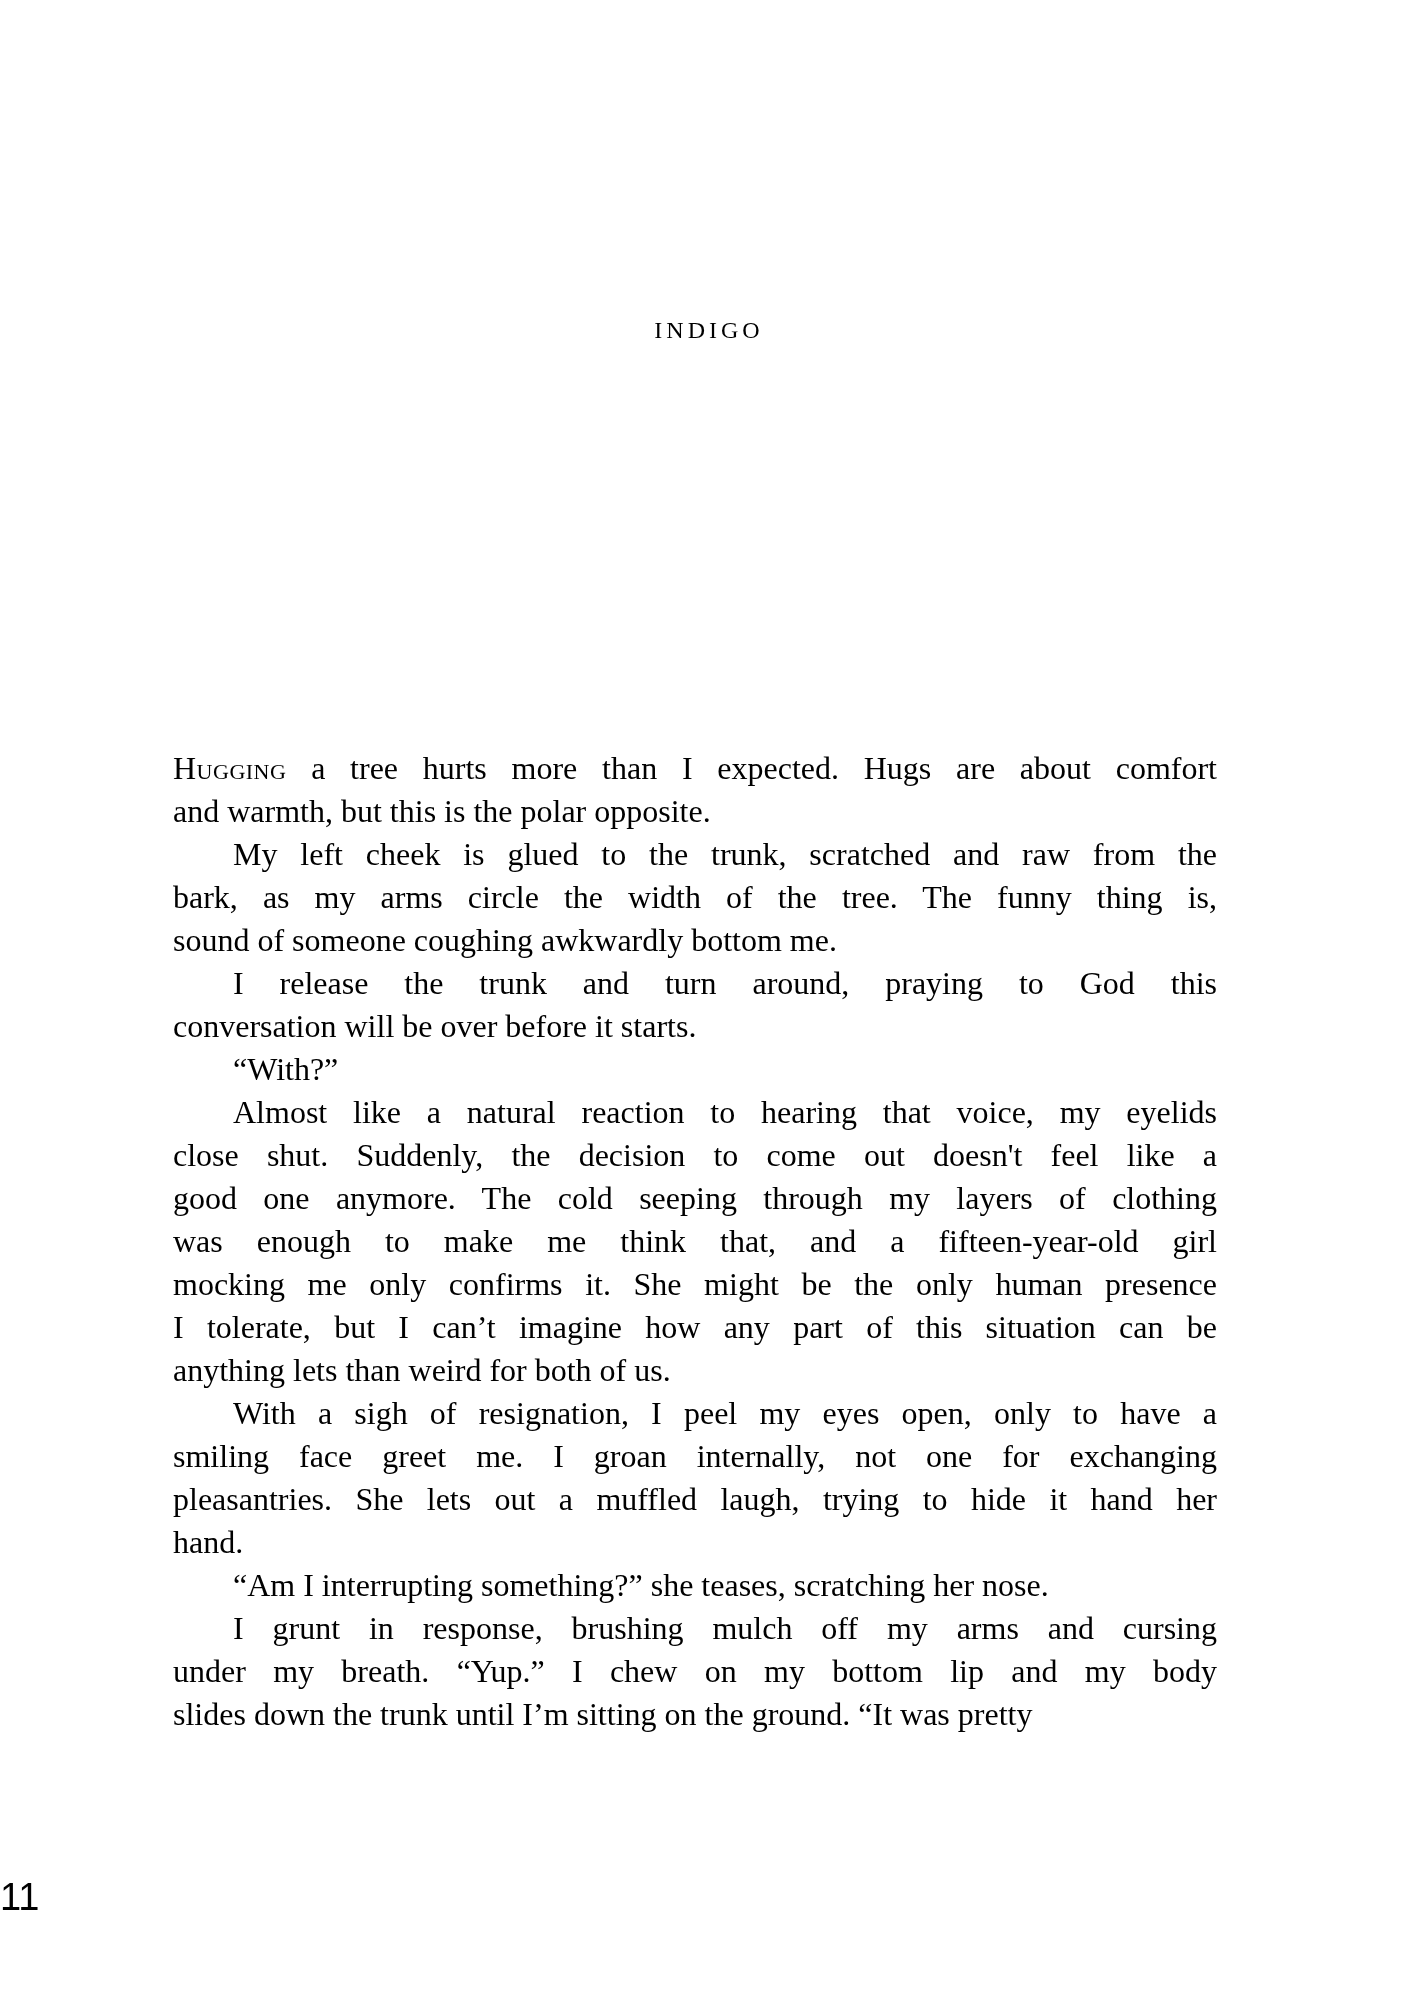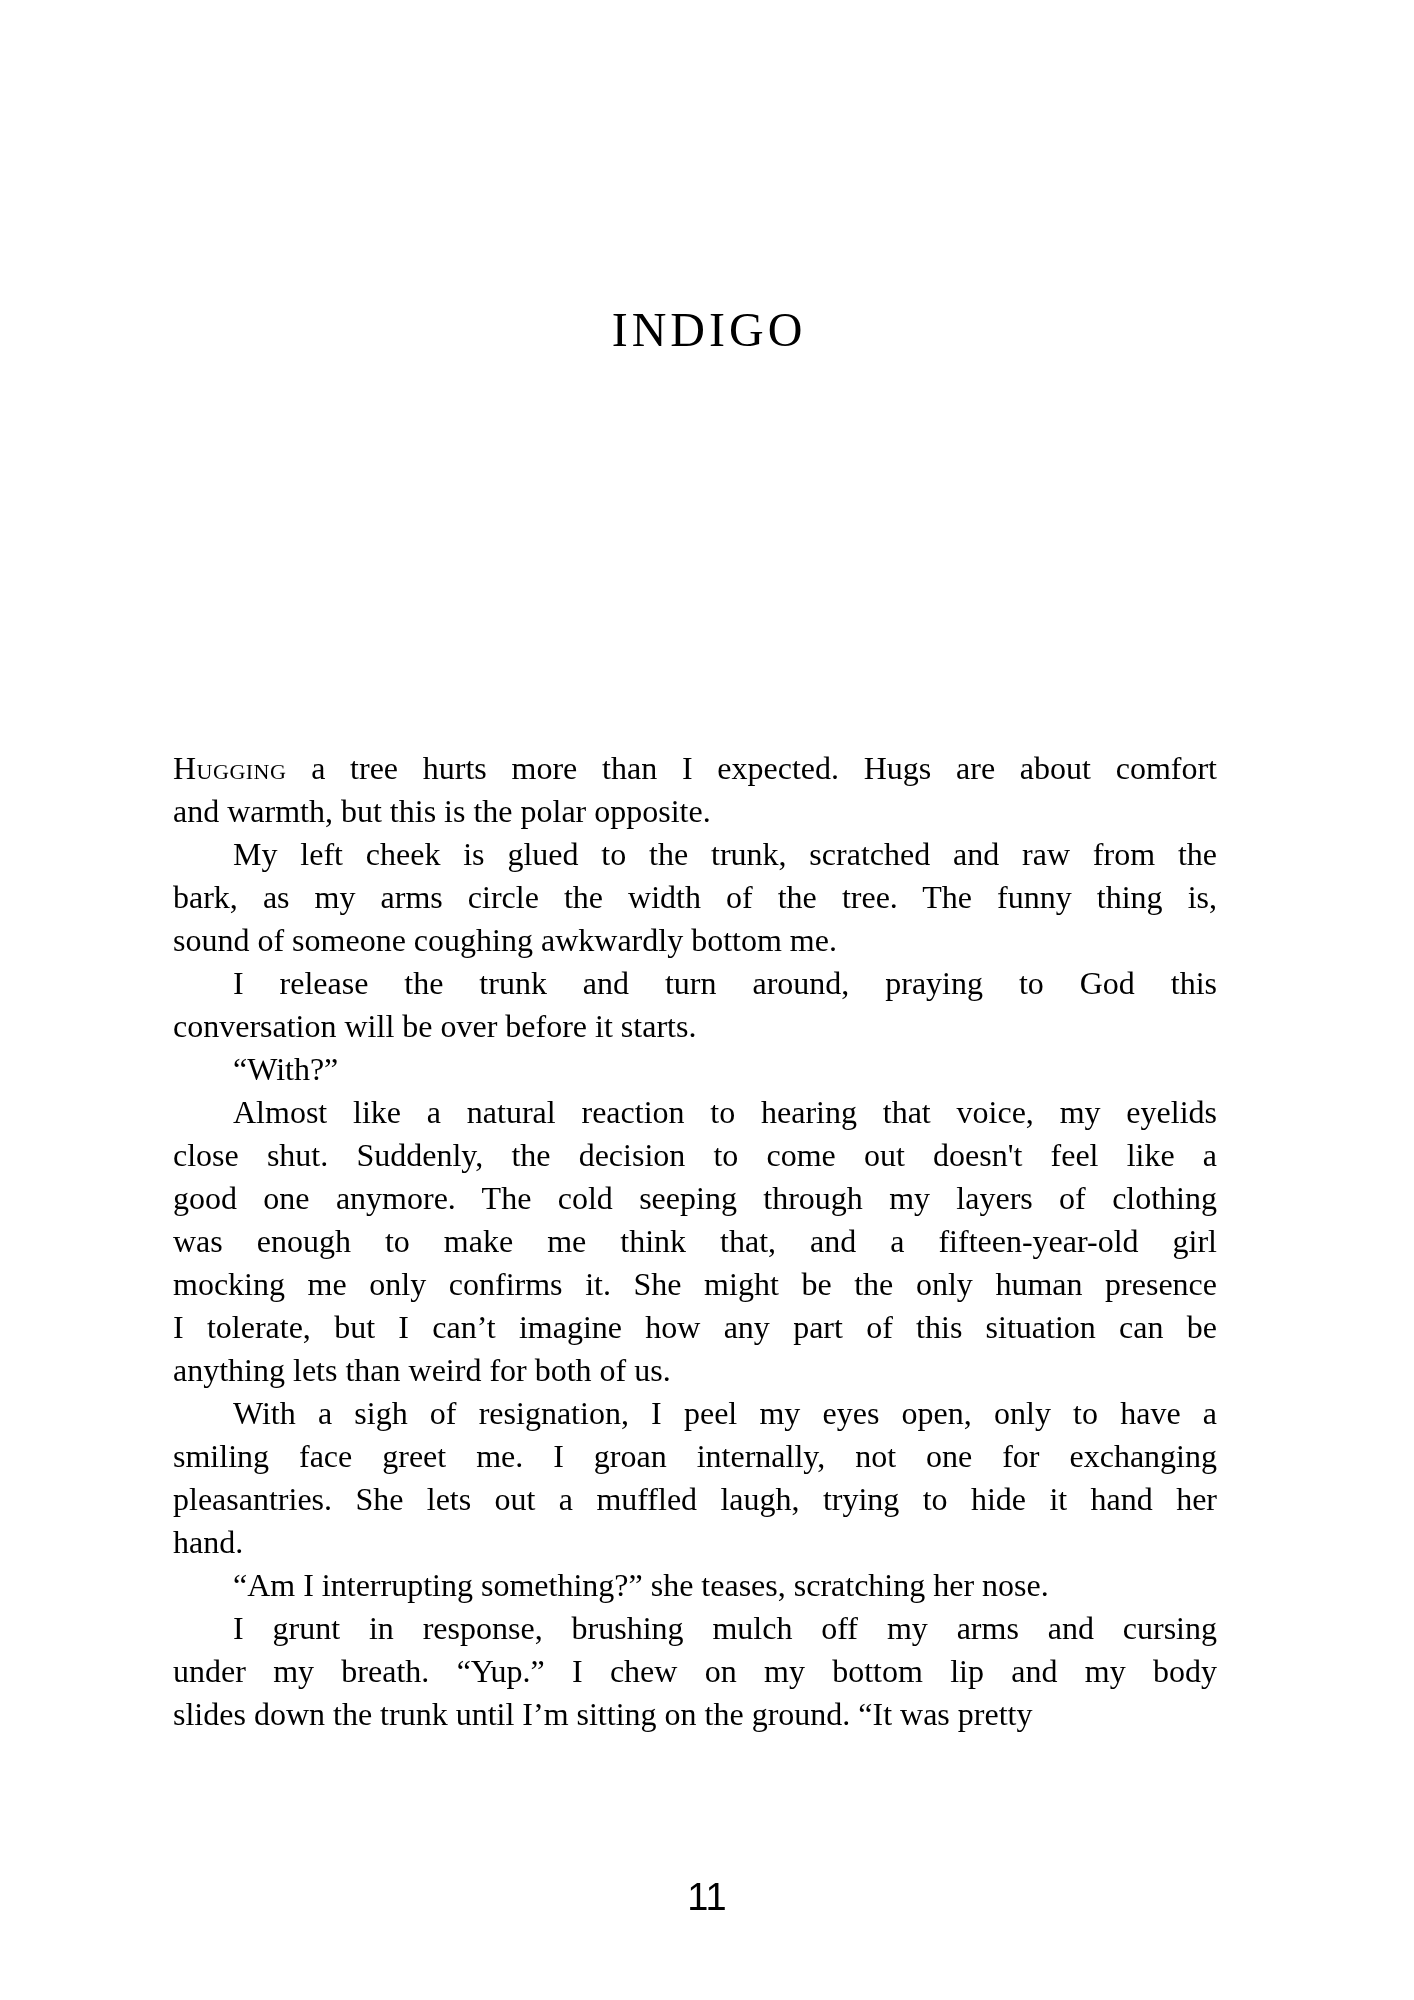--- a/index.html
+++ b/index.html
@@ -15,21 +15,21 @@
     color: #000000;
     font-family: "Liberation Serif", serif;
     overflow: hidden;
   }
   .chapter-title {
     position: absolute;
     top: 312px;
     left: 0;
     width: 100%;
     text-align: center;
-    font-size: 48px;
+    font-size: 24px;
     line-height: 36px;
     letter-spacing: 4px;
     text-indent: 4px;
   }
   .text-block {
     position: absolute;
     left: 173px;
     top: 747px;
     width: 1044px;
     font-size: 32px;
@@ -46,21 +46,20 @@
   .line.ind { text-indent: 60px; }
   .smallcaps {
     font-variant: small-caps;
     letter-spacing: 0.5px;
   }
   .page-number {
     position: absolute;
     top: 1878px;
     left: 0;
     width: 100%;
-    text-align: center;
     font-family: "Liberation Sans", sans-serif;
     font-size: 38px;
     line-height: 38px;
   }
 </style>
 </head>
 <body>
 
 <div class="page" style="background: rgb(255, 255, 255); color: rgb(0, 0, 0);">
   <div class="chapter-title">INDIGO</div>

